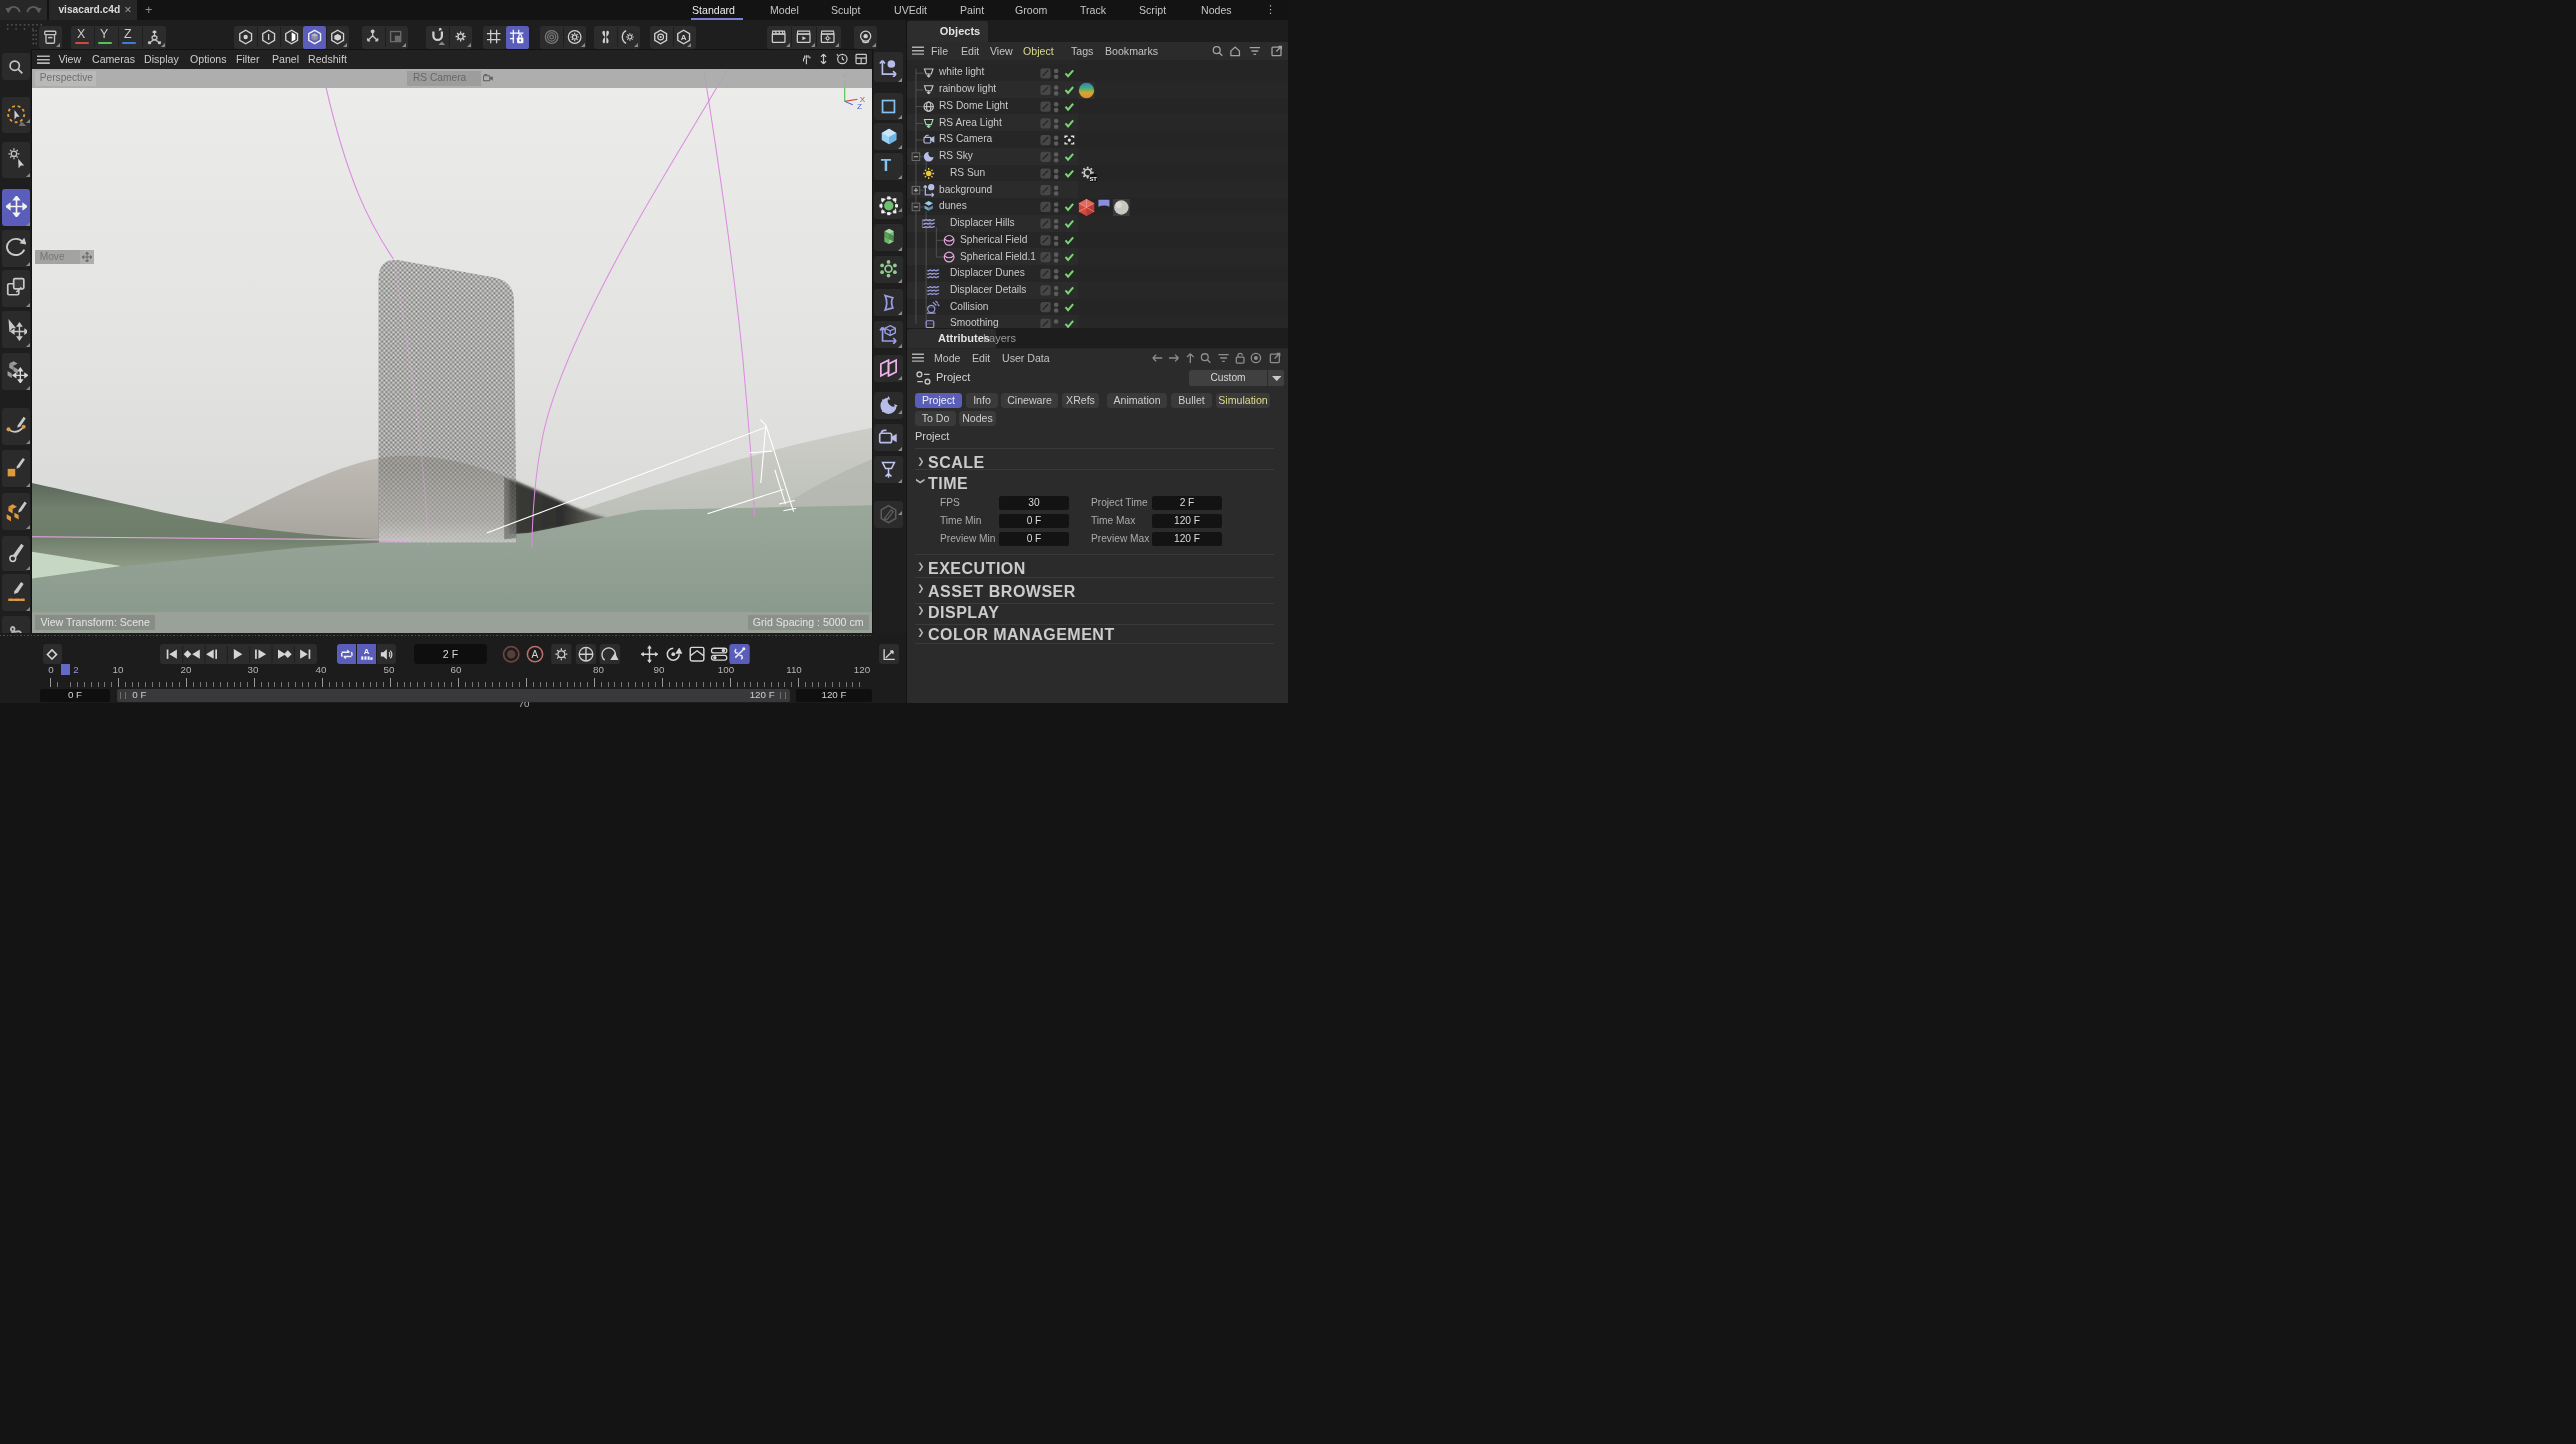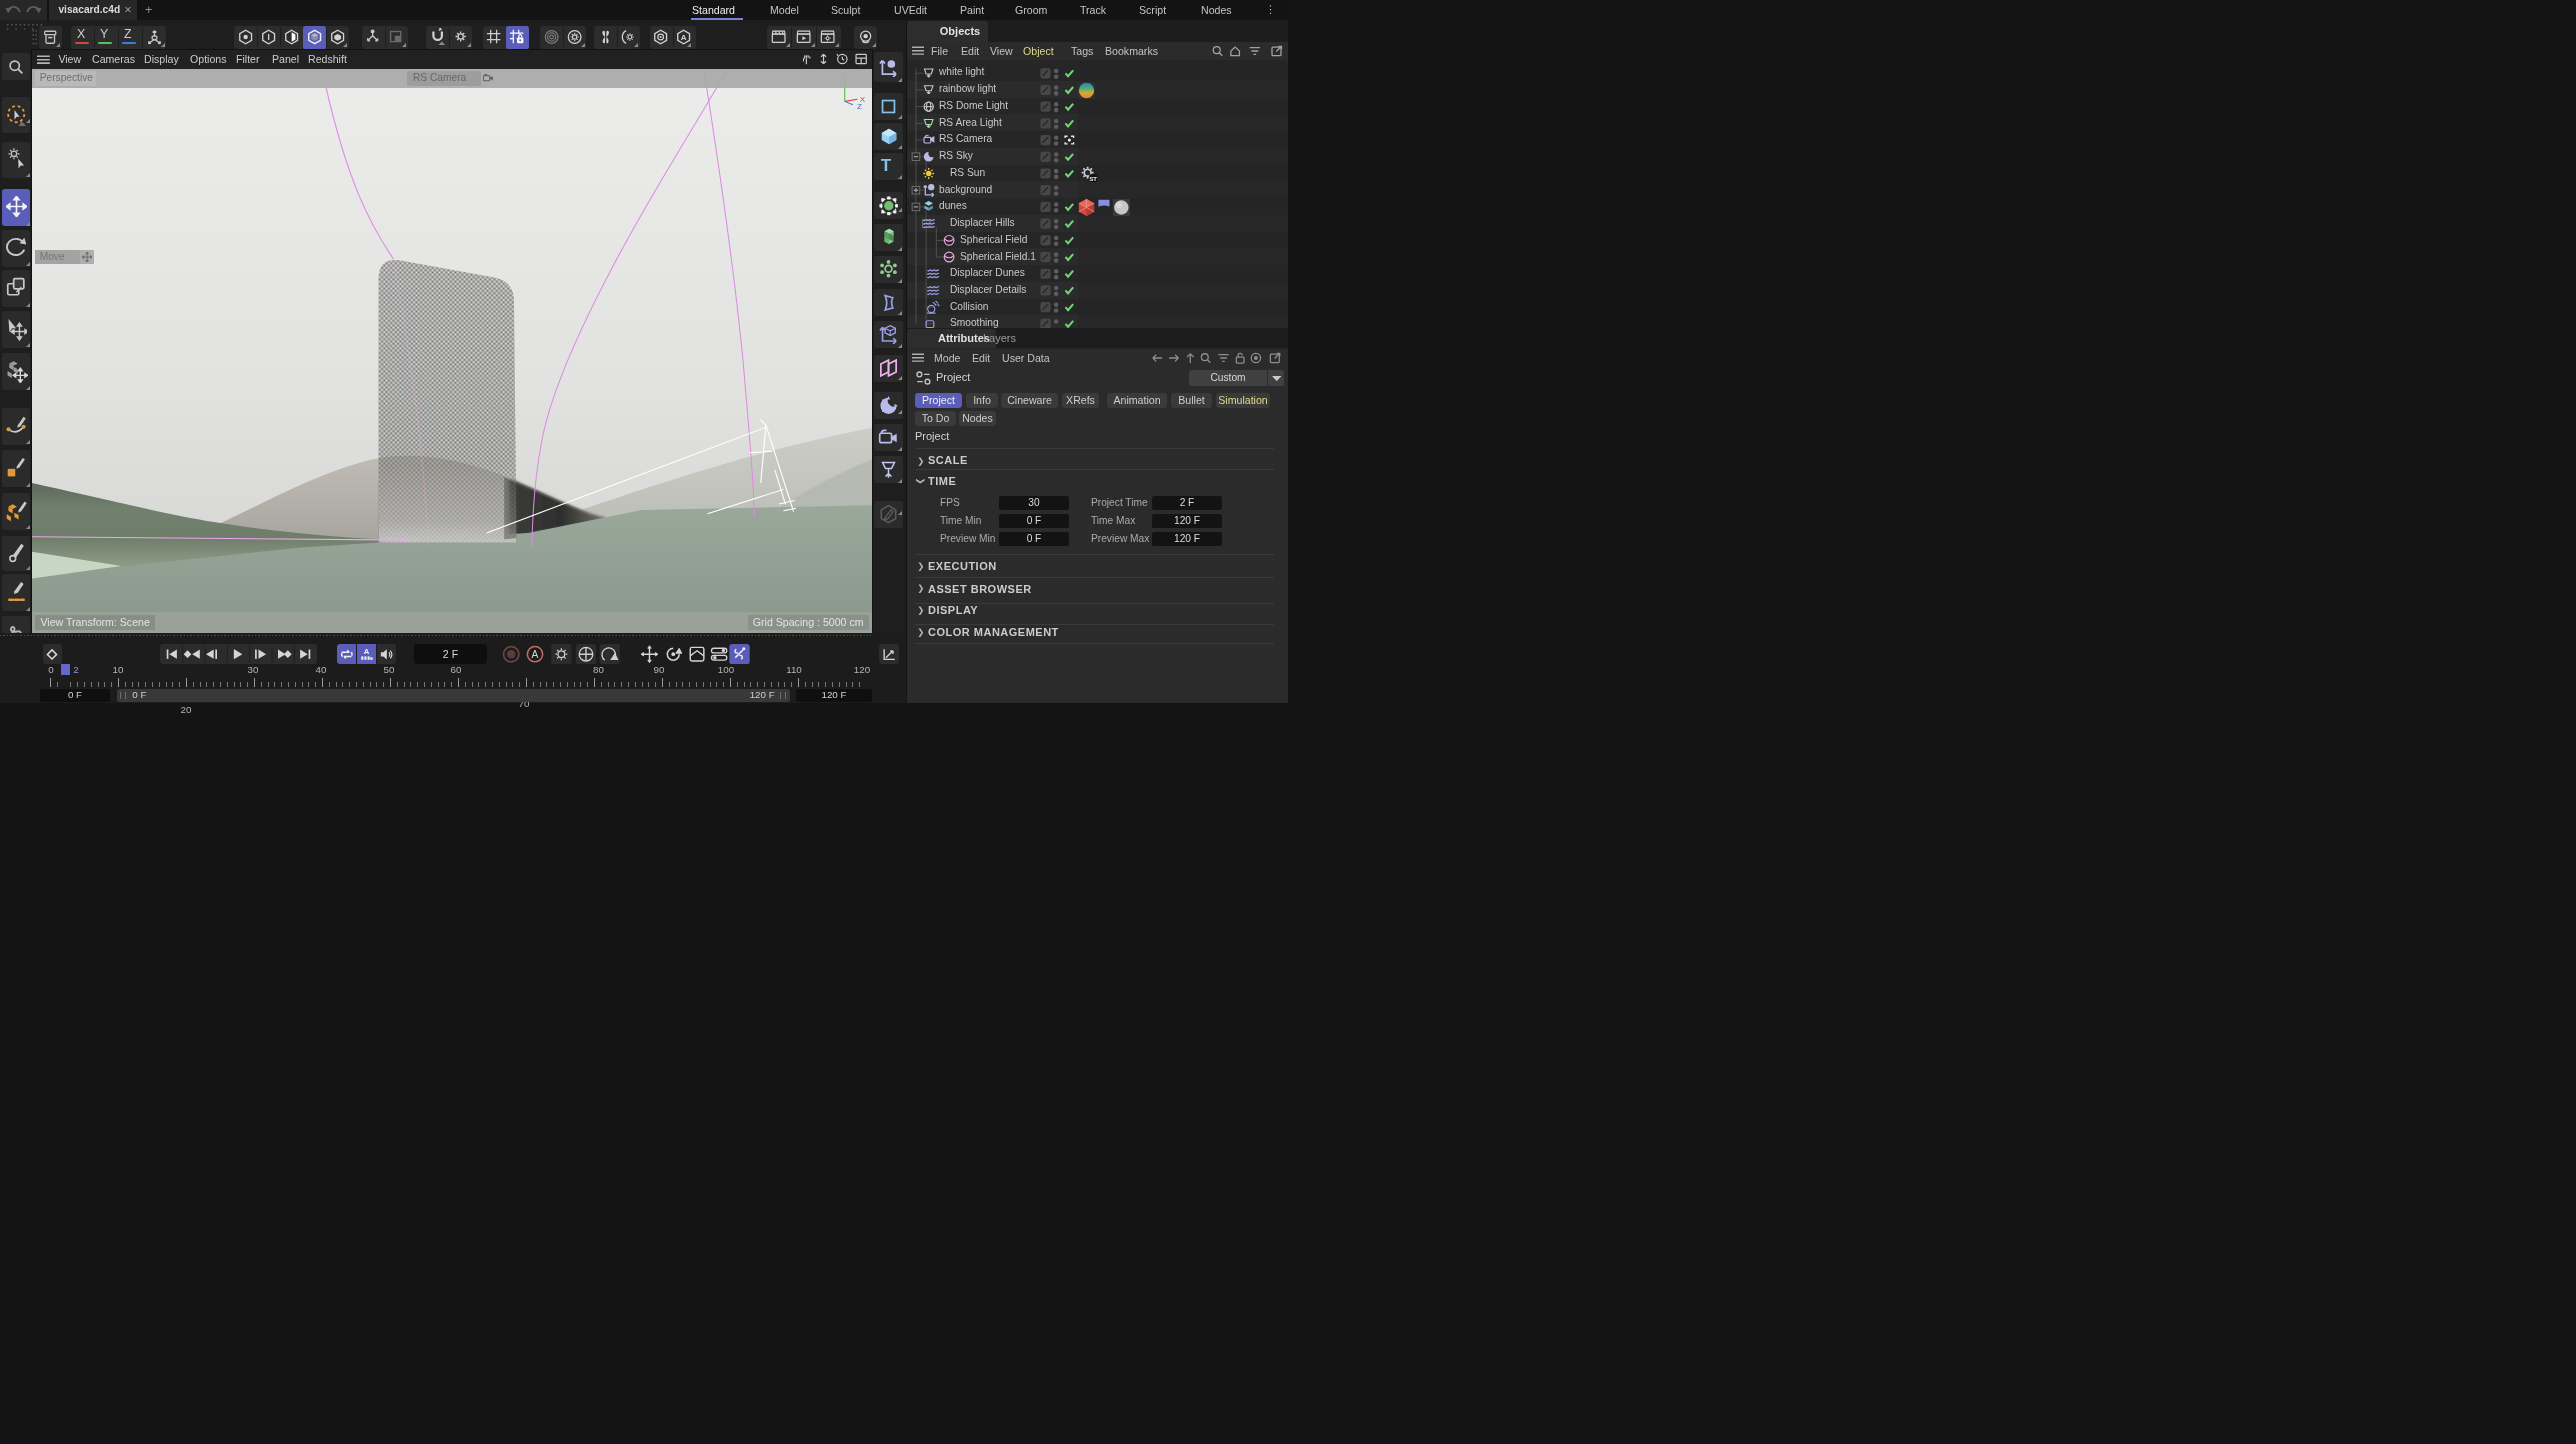--- a/index.html
+++ b/index.html
@@ -34,21 +34,21 @@
 
 #rpanel{position:absolute;left:906px;top:20px;width:382px;height:683px;background:#272727;border-left:1.3px solid #131313;box-sizing:border-box;}
 .ptabbar{position:absolute;left:0;width:382px;height:22px;background:#1d1d1d;}
 .ptab{position:absolute;top:1.3px;height:21px;background:#2d2d2d;border-radius:2.6px 2.6px 0 0;font-size:11px;font-weight:bold;color:#e3e3e3;text-align:center;padding-left:25px;}
 .ptab2{position:absolute;top:5.1px;font-size:11px;color:#9b9b9b;}
 .pmenubar{position:absolute;left:0;width:382px;height:18px;background:#2b2b2b;}
 .pmi{position:absolute;top:2.6px;font-size:10.6px;color:#c3c3c3;}
 .orow{position:absolute;left:0;width:382px;height:16.7px;}
 .oname{position:absolute;top:2.1px;font-size:10.2px;color:#c9c9c9;}
 .otext-y{color:#d9d98b;}
-.sect{position:absolute;left:8px;font-size:11px;font-weight:bold;letter-spacing:0.5px;color:#cccccc;text-align:right;}
+.sect{position:absolute;left:8px;font-size:16px;font-weight:bold;letter-spacing:0.5px;color:#cccccc;text-align:right;}
 .chev{position:absolute;left:10.2px;font-size:8.5px;color:#b5b5b5;}
 .sepln{position:absolute;left:7.7px;width:359px;height:0.9px;background:#3a3a3a;}
 .flabel{position:absolute;font-size:10.2px;color:#ababab;}
 .fbox{position:absolute;height:13.6px;background:#131313;border-radius:2.6px;font-size:10.2px;color:#dcdcdc;text-align:center;line-height:13.6px;}
 .pbtn{position:absolute;height:15px;background:#3a3a3a;border-radius:3.4px;font-size:10.6px;color:#cecece;text-align:center;line-height:15px;}
 
 #timeline{position:absolute;left:0;top:633px;width:906px;height:70px;background:#1c1c1c;}
 .pbtnbox{position:absolute;top:10.6px;height:20.4px;background:#2c2c2c;border-radius:3px;}
 .rnum{position:absolute;top:31px;font-size:9.8px;color:#b5b5b5;transform:translateX(-50%);}
 .rangebox{position:absolute;top:56px;height:12.8px;background:#0f0f0f;border-radius:2.6px;font-size:9.8px;color:#d2d2d2;text-align:center;line-height:12.8px;}
@@ -1164,21 +1164,21 @@
  <svg class="abs" style="left:882px;top:14px" width="14.5" height="14.5" viewBox="0 0 17 17">
         <g stroke="#d5d5d5" stroke-width="1.6" fill="none">
           <path d="M2.5 2.5 L2.5 14.5 L15 14.5"></path>
           <path d="M4.5 12.5 L13 4.5 M13 4.5 L9.5 4.8 M13 4.5 L12.7 8"></path>
         </g>
       </svg>
  <div class="rnum" style="left:51px;">0</div>
  <div class="abs" style="left:61px;top:31px;width:8.5px;height:11px;background:#6468c8;"></div>
  <div class="rnum" style="left:76px;color:#9296dc;">2</div>
  <div class="rnum" style="left:118px;">10</div>
- <div class="rnum" style="left:186px;margin-top:40px;">20</div>
+ <div class="rnum" style="left:186px;">20</div>
  <div class="rnum" style="left:253px;">30</div>
  <div class="rnum" style="left:321px;">40</div>
  <div class="rnum" style="left:389px;">50</div>
  <div class="rnum" style="left:456px;">60</div>
  <div class="rnum" style="left:524px;margin-top:34px;">70</div>
  <div class="rnum" style="left:591px;padding-left:15px;">80</div>
  <div class="rnum" style="left:659px;">90</div>
  <div class="rnum" style="left:726px;">100</div>
  <div class="rnum" style="left:794px;">110</div>
  <div class="rnum" style="left:862px;">120</div>

